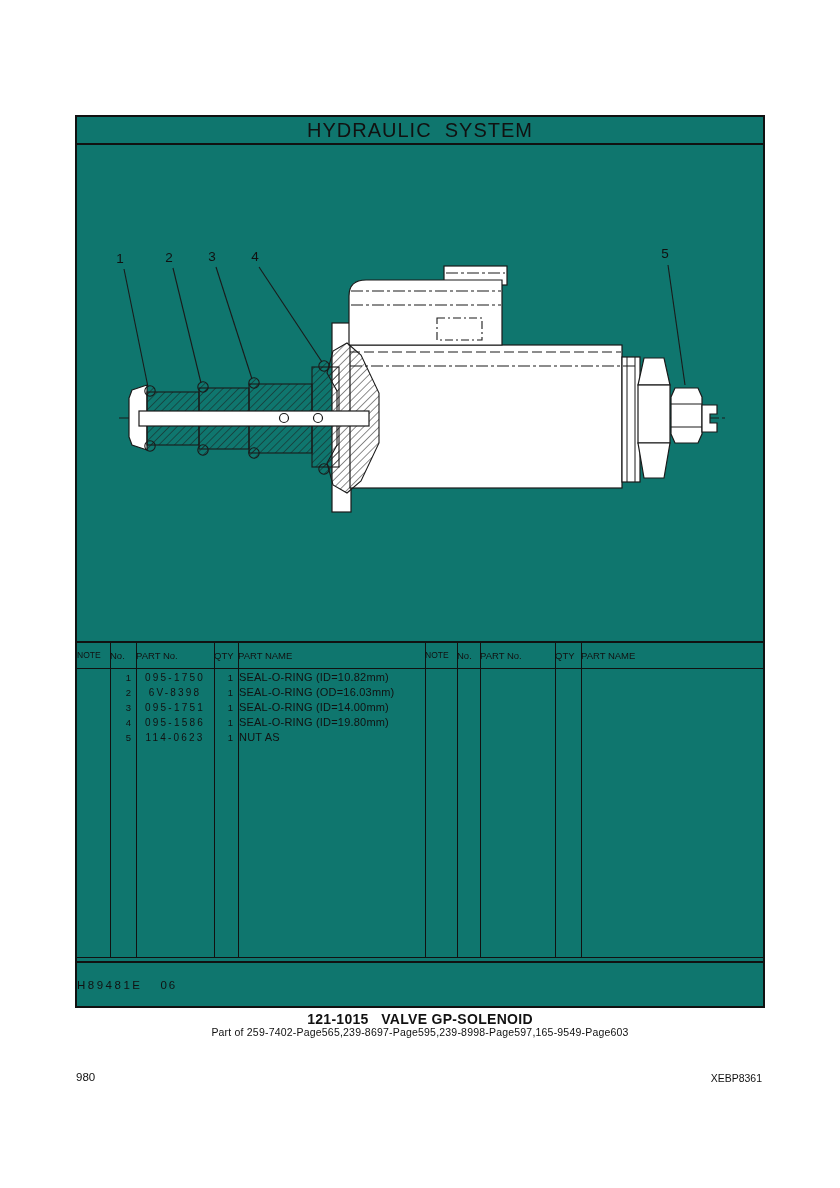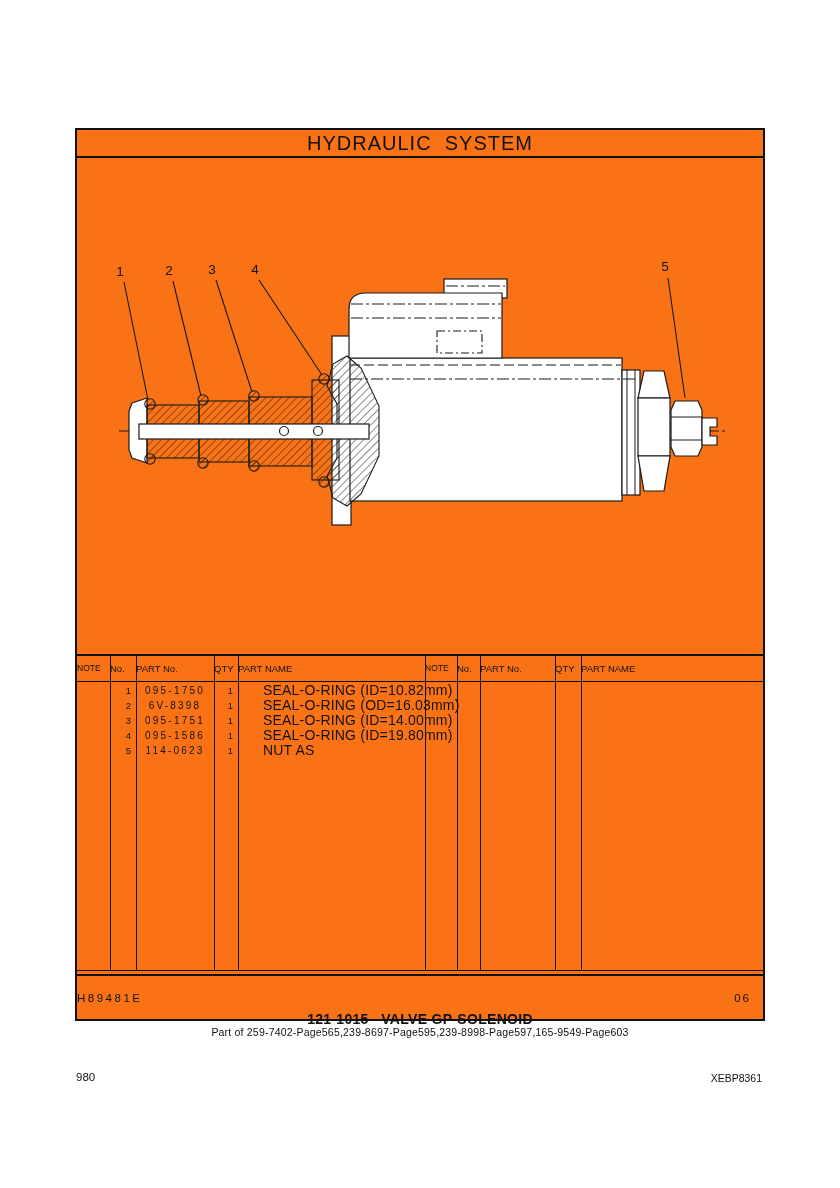--- a/index.html
+++ b/index.html
@@ -3,21 +3,21 @@
 <meta charset="utf-8">
 <style>
   html,body { margin:0; padding:0; background:#e8e8e8; }
   .page {
     position:relative; width:840px; height:1188px; background:#ffffff;
     font-family:"Liberation Sans", sans-serif; color:#111; margin:0 auto;
     overflow:hidden;
   }
   .outer-box {
     position:absolute; left:75px; top:115px; width:690px; height:893px;
-    border:2px solid #111; box-sizing:border-box; background:#f97316;margin-top:13px;
+    border:2px solid #111; box-sizing:border-box; background:#0f766e;
   }
   .title-bar {
     position:absolute; left:0; top:0; width:100%; height:28px;
     border-bottom:2px solid #111; box-sizing:border-box;
     text-align:center; font-size:20px; letter-spacing:1px; line-height:27px;
     white-space:pre; font-weight:500;
   }
   .drawing { position:absolute; left:0; top:28px; }
 
   
@@ -31,26 +31,26 @@
     position:absolute; top:0; height:25px; line-height:25px; 
     font-size:9.5px; font-weight:500;
   }
   .rows { position:absolute; left:0; top:27px; width:100%; }
   .prow { position:absolute; left:0; width:100%; height:15px; line-height:15px; font-size:9.5px; }
   .pcell { position:absolute; top:0; height:15px; box-sizing:border-box; white-space:nowrap; }
   .c-note { left:0;   width:33px; }
   .c-no   { left:33px; width:26px; text-align:right; padding-right:5px; }
   .c-part { left:59px; width:78px; text-align:center; font-size:10px; letter-spacing:2.2px; }
   .c-qty  { left:137px; width:24px; text-align:right; padding-right:5px; }
-  .c-name { left:161px; width:187px; padding-left:25px; font-size:14px; letter-spacing:0.2px; }
+  .c-name { left:161px; width:187px; padding-left:1px; font-size:11px; letter-spacing:0.2px; }
 
   .footer-strip {
     position:absolute; left:0; top:844px; width:100%; height:45px;
     border-top:2px solid #111; box-sizing:border-box;
-    display:flex; align-items:center; justify-content:space-between;
+    display:flex; align-items:center; justify-content:flex-start;
     padding-right:12px; font-size:11.5px; letter-spacing:2.5px;
   }
   .footer-strip .rev { margin-left:18px; letter-spacing:2px; }
 
   .caption-title {
     position:absolute; left:0; top:1011px; width:100%; text-align:center;
     font-size:14px; font-weight:bold; white-space:pre; letter-spacing:0.3px;
   }
   .caption-sub {
     position:absolute; left:0; top:1026px; width:100%; text-align:center;

